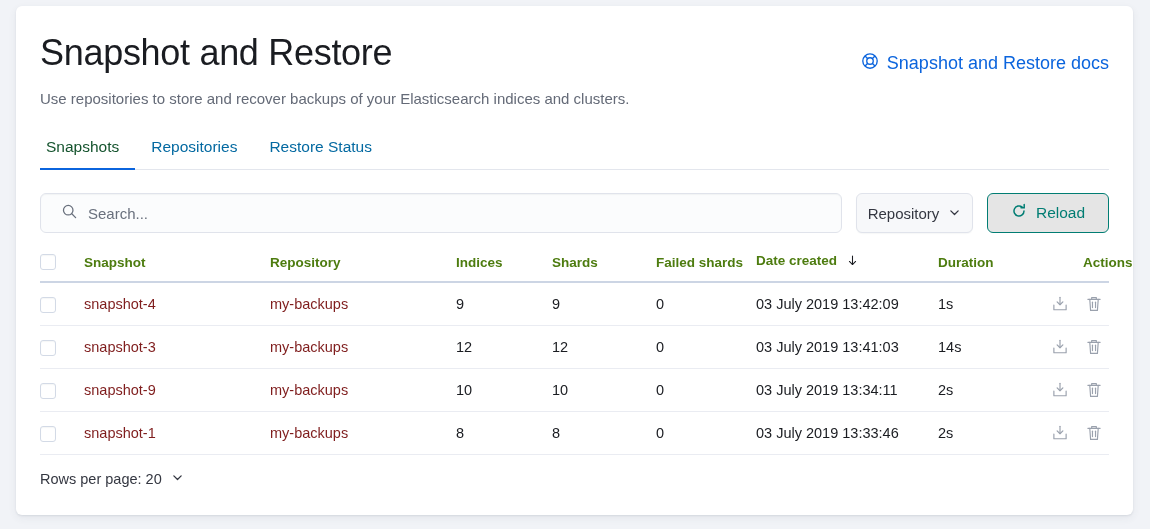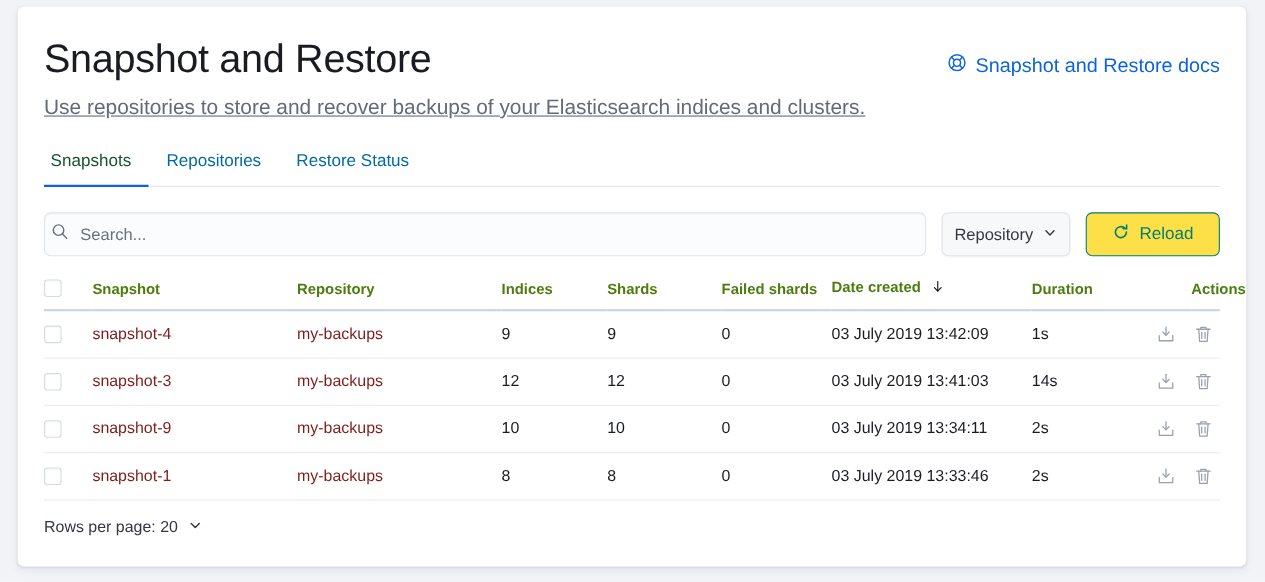--- a/index.html
+++ b/index.html
@@ -28,21 +28,21 @@
     overflow: hidden;
   }
 
   .card-inner {
     padding: 24px 24px 0 24px;
   }
 
   
   .header-row {
     display: flex;
-    align-items: flex-start;
+    align-items: flex-end;
     justify-content: space-between;
   }
   .page-title {
     font-size: 36px;
     line-height: 42px;
     font-weight: 400;
     color: #1a1c21;
     letter-spacing: -0.3px;
     margin: 0;
     padding-top: 2px;
@@ -56,24 +56,23 @@
     line-height: 20px;
     text-decoration: none;
     cursor: pointer;
     padding-top: 18px;
     white-space: nowrap;
   }
   .docs-link .label { color: #0b64dd; }
 
   .subtitle {
     margin: 14px 0 0 0;
-    font-size: 19px;
+    font-size: 15px;
     line-height: 22px;
     color: #646a77;
-    text-decoration: underline;
   }
 
   
   .tabs {
     margin-top: 26px;
     display: flex;
     align-items: flex-end;
     gap: 0;
     border-bottom: 1px solid #e3e6ed;
     position: relative;
@@ -103,21 +102,21 @@
   }
   .search-box {
     flex: 1 1 auto;
     height: 40px;
     background: #fbfcfd;
     border: 1px solid #e0e3eb;
     border-radius: 6px;
     box-shadow: 0 1px 1px rgba(60,72,88,0.05) inset;
     display: flex;
     align-items: center;
-    padding: 0 5px;
+    padding: 0 20px;
     box-sizing: border-box;
     gap: 10px;
     cursor: text;
   }
   .search-box input {
     border: none;
     outline: none;
     background: transparent;
     font-family: "Liberation Sans", sans-serif;
     font-size: 15px;
@@ -140,21 +139,21 @@
     font-size: 15px;
     color: #343741;
     cursor: pointer;
     box-sizing: border-box;
     box-shadow: 0 1px 1px rgba(60,72,88,0.04);
   }
 
   .reload-btn {
     min-width: 122px;
     height: 40px;
-    background: #fde047;
+    background: #e5e5e5;
     border: 1px solid #017d73;
     border-radius: 6px;
     display: flex;
     align-items: center;
     justify-content: center;
     gap: 9px;
     font-size: 15.5px;
     color: #017d73;
     cursor: pointer;
     box-sizing: border-box;

